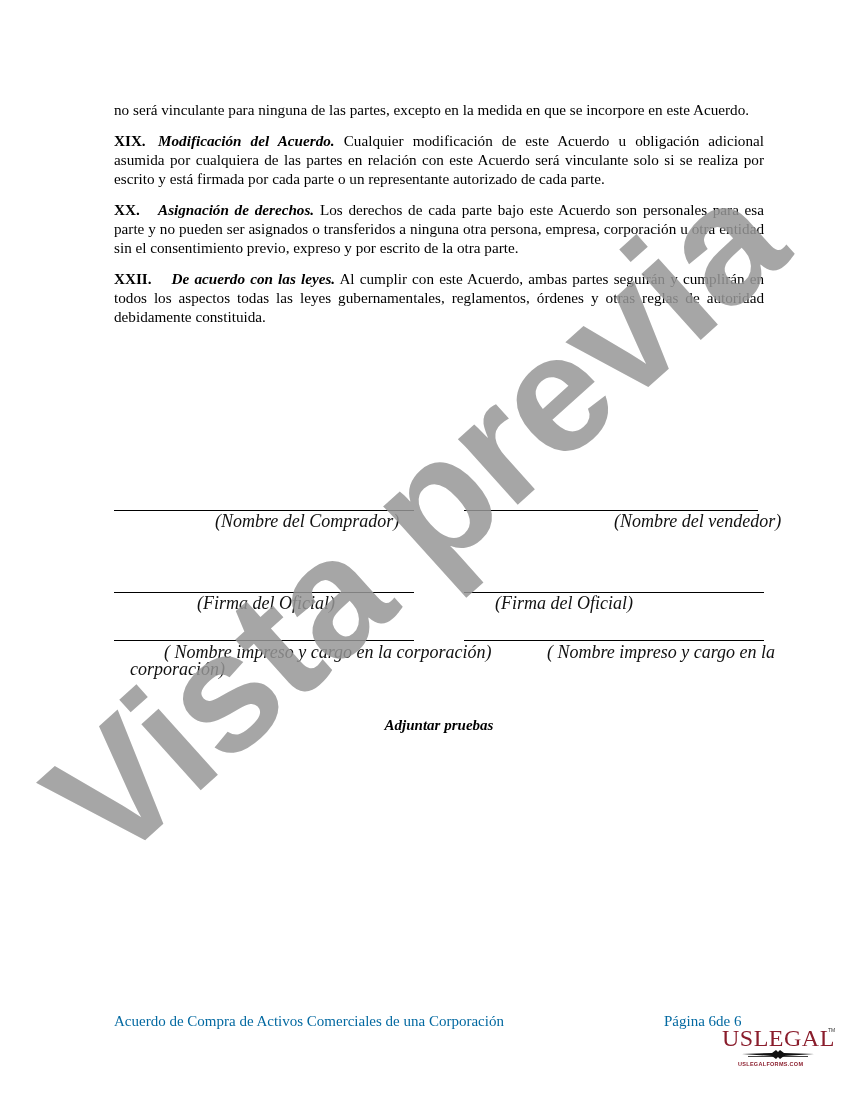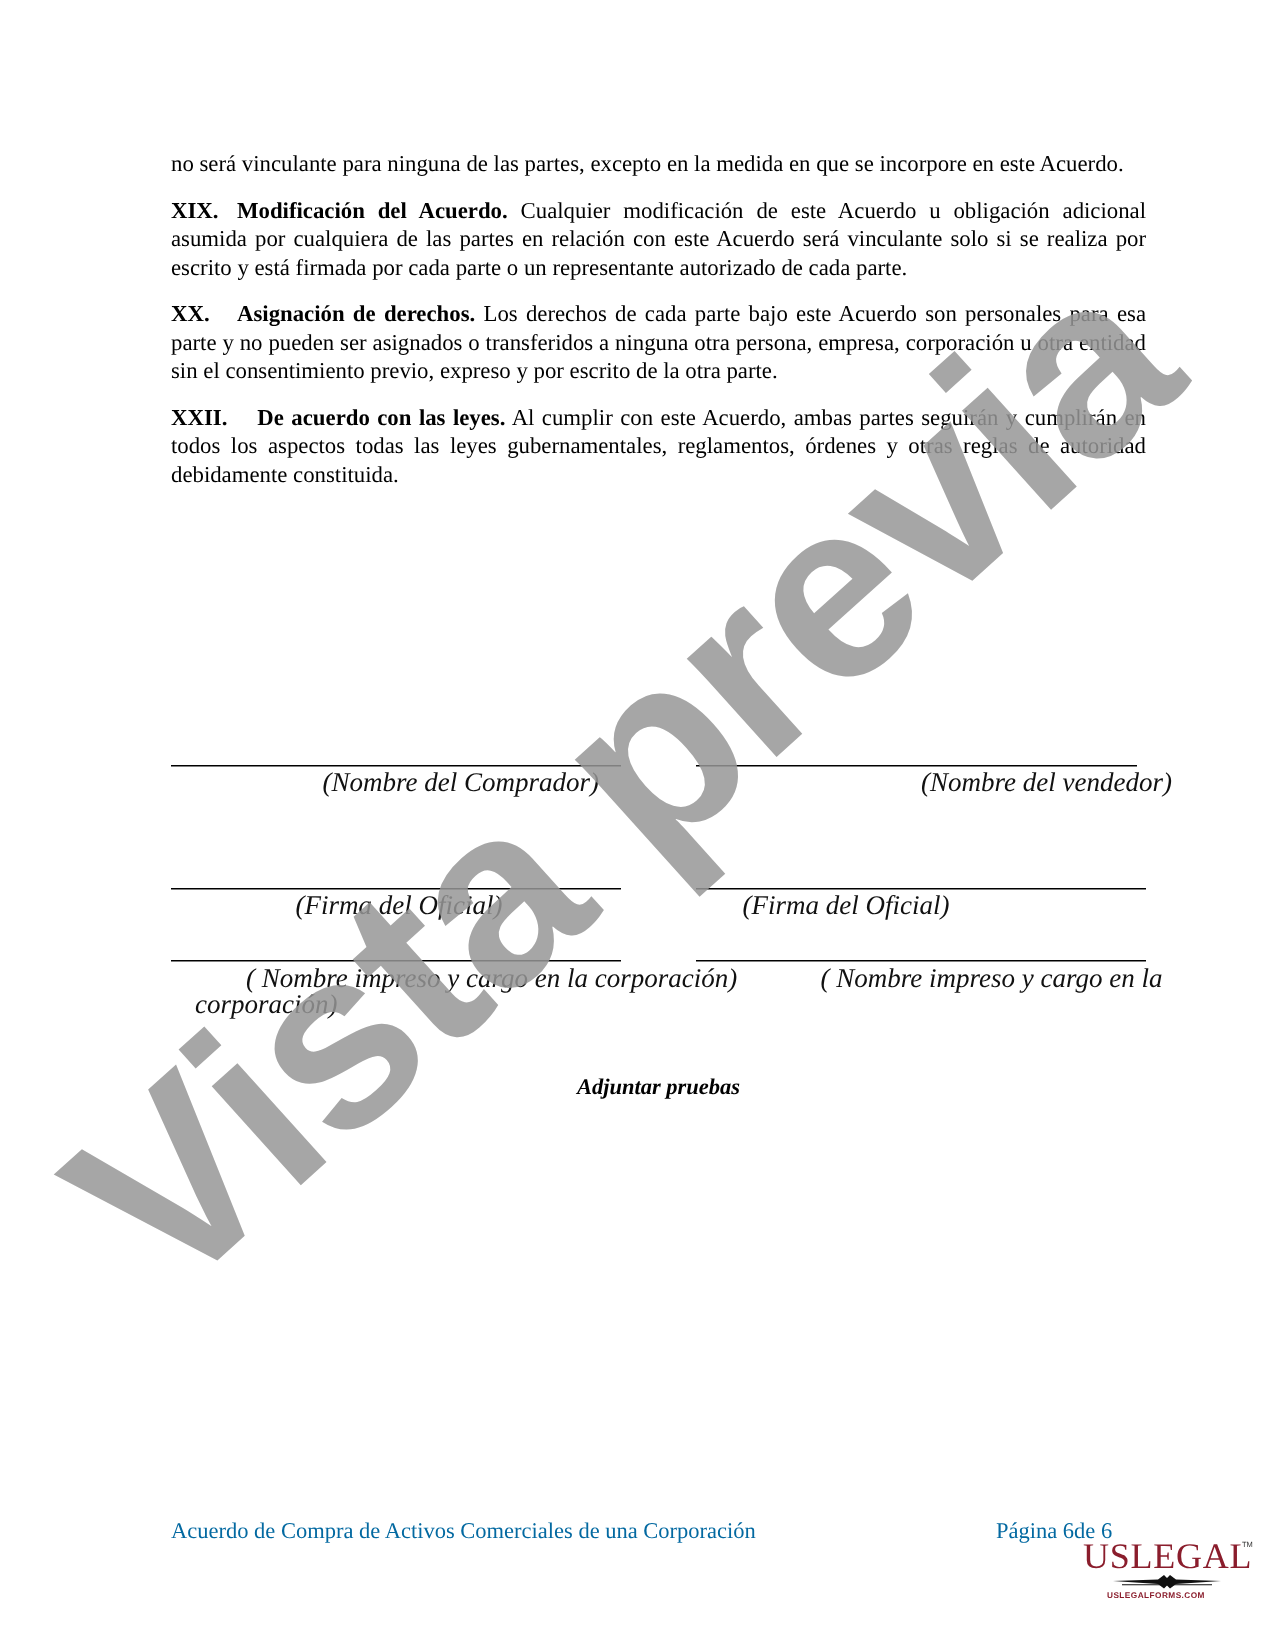--- a/index.html
+++ b/index.html
@@ -1,20 +1,20 @@
 <!DOCTYPE html>
 <html><head>
   <meta charset="utf-8">
   <style>
     html, body { margin: 0; padding: 0; background: #ffffff; }
     body { width: 850px; height: 1100px; position: relative; overflow: hidden; font-family: "Liberation Serif", "DejaVu Serif", serif; color: #000; }
     .page { position: absolute; left: 14px; top: 0; width: 850px; height: 1100px; }
     .content { position: absolute; left: 100px; top: 100px; width: 650px; font-size: 15.2px; line-height: 19px; }
     .para { margin: 0 0 12px 0; text-align: justify; }
-    .para b { font-weight: bold; }
+    .para b { font-weight: bold; font-style: italic; }
     .num { display: inline-block; font-weight: bold; }
     .sig-line { position: absolute; border-top: 1px solid #000; height: 0; }
     .sig-label { position: absolute; font-style: italic; font-size: 18px; line-height: 16px; color: #111; white-space: nowrap; }
     .attach { position: absolute; left: 0; width: 850px; top: 717px; text-align: center; font-weight: bold; font-style: italic; font-size: 15px; }
     .footer { position: absolute; top: 1013px; font-size: 15px; color: #0369a1; }
     .logo { position: absolute; left: 706px; top: 1026px; width: 116px; height: 44px; }
     .logo-text { position: absolute; left: 2px; top: 0; font-family: "Liberation Serif", serif; font-size: 24px; color: #8a1d2c; letter-spacing: 0.5px; line-height: 24px; }
     .logo-tm { position: absolute; left: 108px; top: 1px; font-size: 5px; color: #333; font-family: "Liberation Sans", sans-serif; }
     .logo-url { position: absolute; left: 18px; top: 35px; font-size: 5.5px; color: #8a1d2c; font-family: "Liberation Sans", sans-serif; font-weight: bold; letter-spacing: 0.3px; }
     .logo-eagle { position: absolute; left: 22px; top: 24px; }

